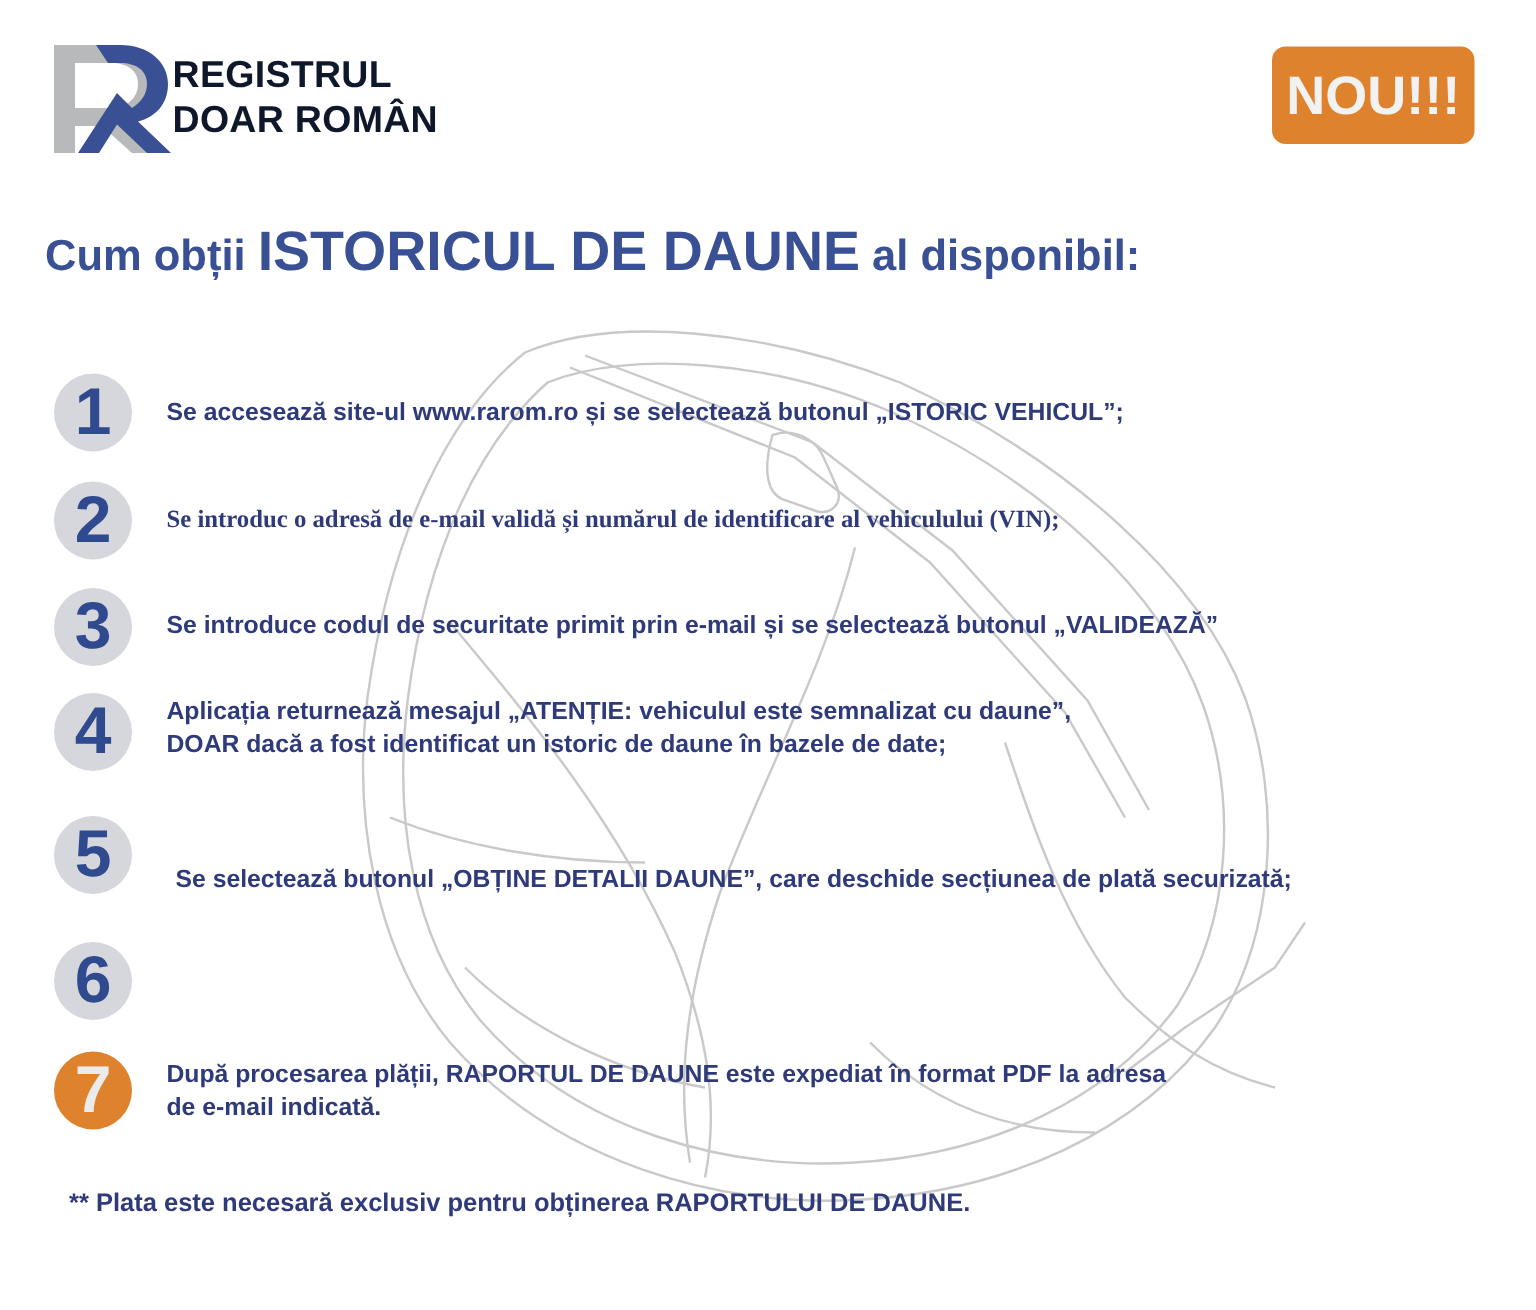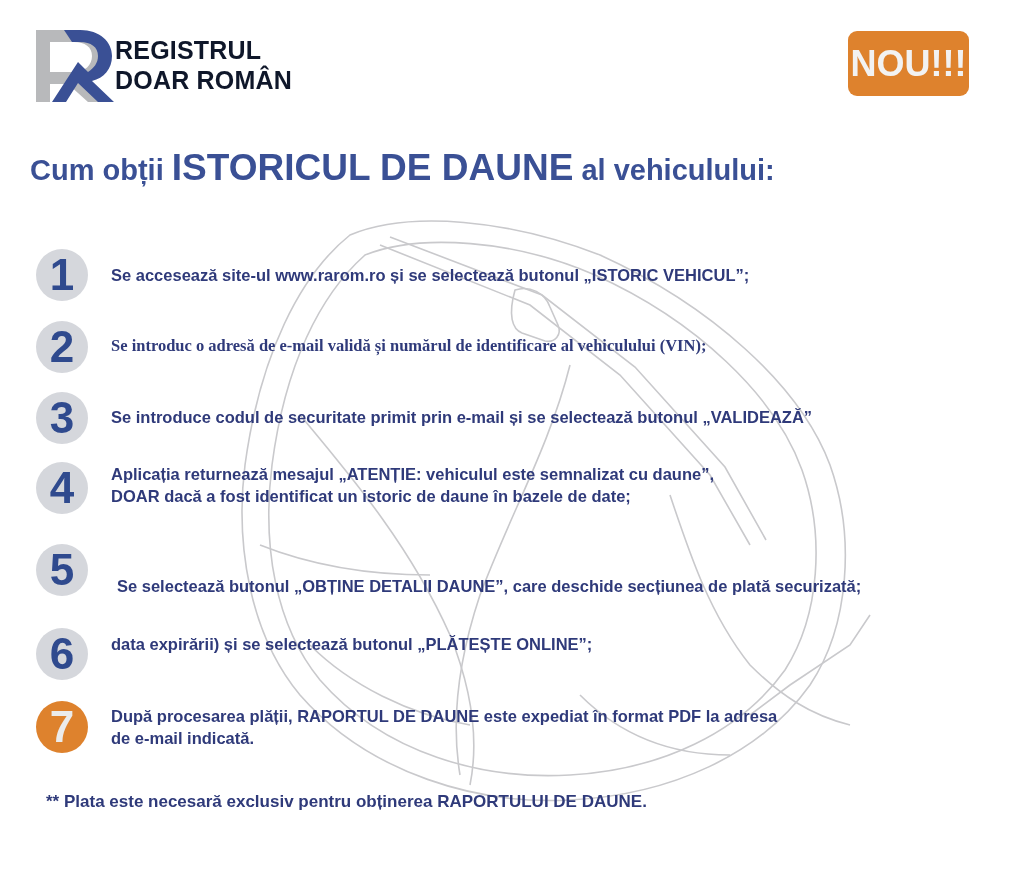--- a/index.html
+++ b/index.html
@@ -5,21 +5,21 @@
     * { margin: 0; padding: 0; box-sizing: border-box; }
     html, body { width: 1024px; height: 873px; background: #ffffff; overflow: hidden; }
     body { position: relative; font-family: "Liberation Sans", sans-serif; color: #2f3a7a; }
 
     .watermark { position: absolute; left: 150px; top: 215px; width: 860px; height: 600px; pointer-events: none; }
 
     .logo { position: absolute; left: 34px; top: 28px; width: 80px; height: 76px; }
     .brand { position: absolute; left: 115px; top: 35px; font-weight: bold; font-size: 25px; line-height: 30px; color: #0f172a; letter-spacing: 0.2px; }
     .brand div { white-space: nowrap; }
 
-    .badge { position: absolute; left: 848px; top: 31px; width: 121px; height: 65px; background: #de822d; border-radius: 9px; color: #f2f2f2; font-weight: bold; font-size: 36px; display: flex; align-items: center; justify-content: center; }
+    .badge { position: absolute; left: 848px; top: 31px; width: 135px; height: 65px; background: #de822d; border-radius: 9px; color: #f2f2f2; font-weight: bold; font-size: 36px; display: flex; align-items: center; justify-content: center; }
 
     .title { position: absolute; left: 30px; top: 147px; white-space: nowrap; color: #3a5095; font-weight: bold; }
     .title .t-a { font-size: 29px; }
     .title .t-b { font-size: 37px; }
 
     .step { position: absolute; left: 36px; }
     .num { position: absolute; left: 0; width: 52px; height: 52px; border-radius: 50%; background: #d5d7dc; color: #2f4a8e; font-weight: bold; font-size: 44px; display: flex; align-items: center; justify-content: center; line-height: 1; }
     .num.orange { background: #de822d; color: #ebebeb; }
     .stxt { position: absolute; white-space: nowrap; font-weight: bold; font-size: 16.5px; line-height: 22px; color: #2f3a7a; }
 
@@ -50,21 +50,21 @@
 </svg>
 
 <div class="brand">
   <div>REGISTRUL</div>
   <div>DOAR ROMÂN</div>
 </div>
 
 <div class="badge">NOU!!!</div>
 
 <h1 class="title">
-  <span class="t-a">Cum obții </span><span class="t-b">ISTORICUL DE DAUNE</span><span class="t-a"> al vehiculului:</span>
+  <span class="t-a">Cum obții </span><span class="t-b">ISTORICUL DE DAUNE</span><span class="t-a"> al disponibil:</span>
 </h1>
 
 <div class="step" style="top:249px;">
   <div class="num">1</div>
   <div class="stxt" style="left:75px; top:15px;">
     <div>Se accesează site-ul www.rarom.ro și se selectează butonul „ISTORIC VEHICUL”;</div>
   </div>
 </div>
 
 <div class="step" style="top:321px;">
@@ -92,21 +92,20 @@
 <div class="step" style="top:544px;">
   <div class="num">5</div>
   <div class="stxt" style="left:81px; top:31px;">
     <div>Se selectează butonul „OBȚINE DETALII DAUNE”, care deschide secțiunea de plată securizată;</div>
   </div>
 </div>
 
 <div class="step" style="top:628px;">
   <div class="num">6</div>
   <div class="stxt" style="left:75px; top:5px;">
-    <div>data expirării) și se selectează butonul „PLĂTEȘTE ONLINE”;</div>
   </div>
 </div>
 
 <div class="step" style="top:701px;">
   <div class="num orange">7</div>
   <div class="stxt" style="left:75px; top:4px;">
     <div>După procesarea plății, RAPORTUL DE DAUNE este expediat în format PDF la adresa</div>
     <div>de e-mail indicată.</div>
   </div>
 </div>

